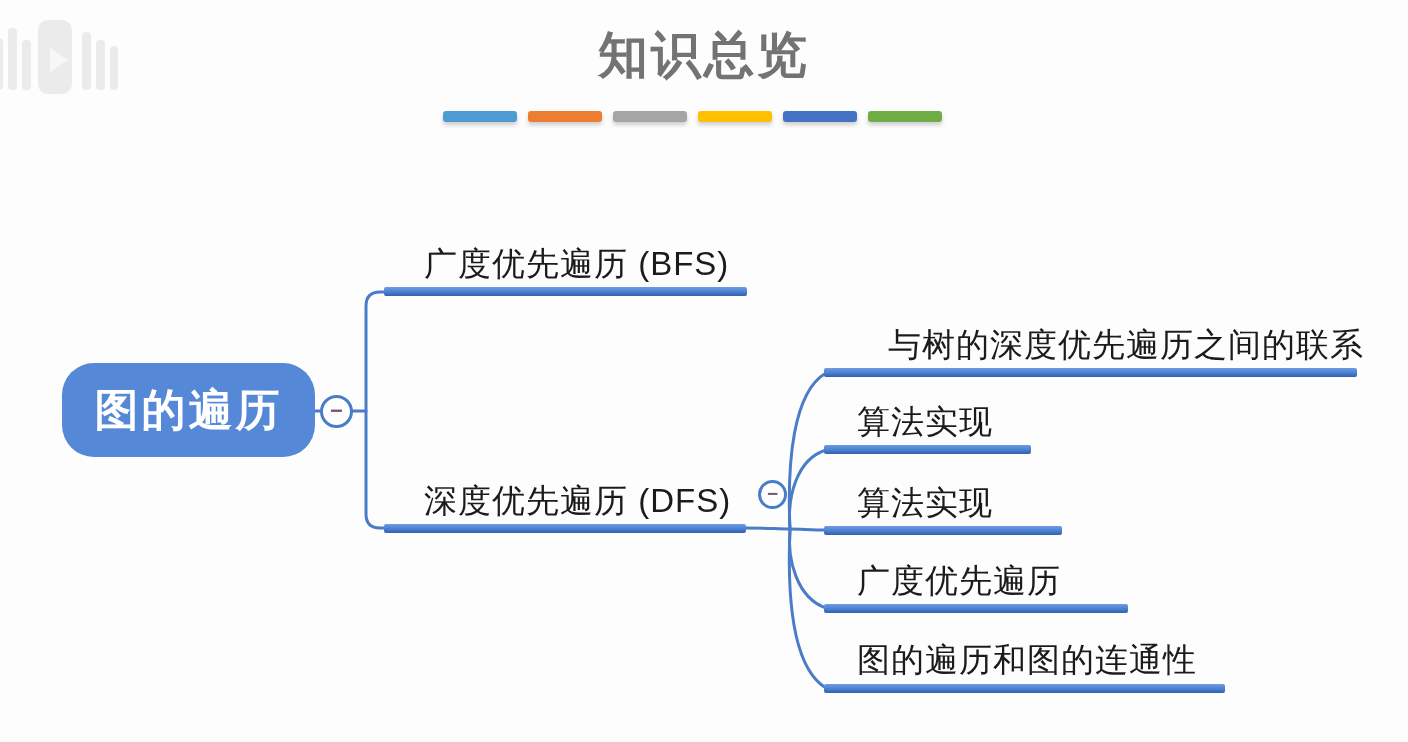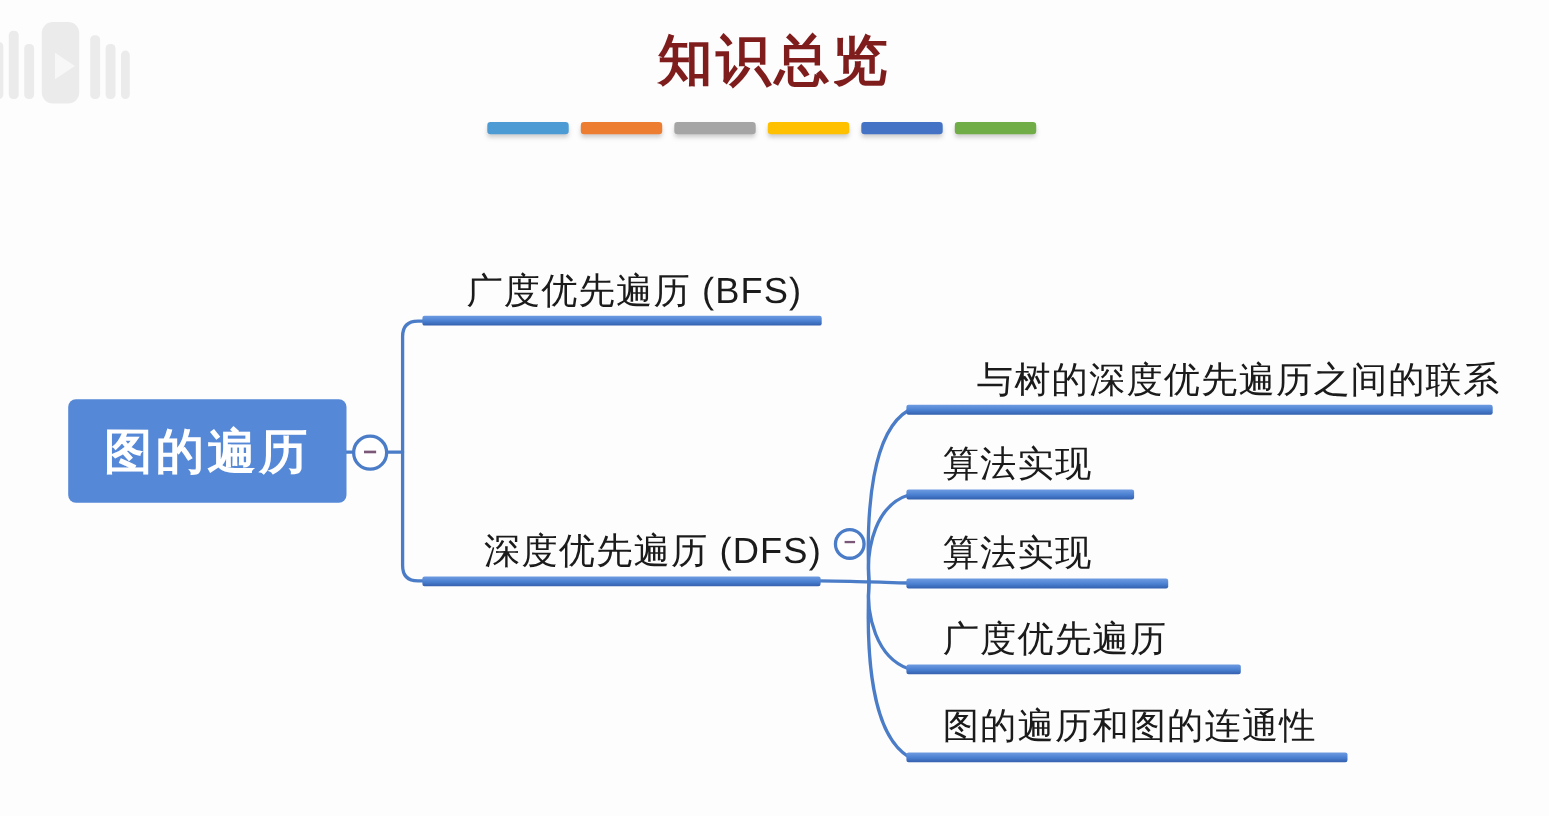--- a/index.html
+++ b/index.html
@@ -5,37 +5,37 @@
   html,body{margin:0;padding:0;background:#ffffff;}
   .canvas{
     position:relative;width:1408px;height:742px;background:#fdfdfd;overflow:hidden;
     font-family:"Liberation Sans","DejaVu Sans",sans-serif;
   }
   
   .watermark{position:absolute;left:-8px;top:10px;width:130px;height:96px;opacity:1;}
   
   .title{
     position:absolute;left:0;right:0;top:22px;text-align:center;
-    font-size:50px;font-weight:700;color:#7f1d1d;letter-spacing:3px;
+    font-size:50px;font-weight:700;color:#737373;letter-spacing:3px;
   }
   
   .bars{position:absolute;left:443px;top:111px;display:flex;gap:11px;}
   .bar{width:74px;height:11px;border-radius:3px;box-shadow:0 3px 4px rgba(120,120,120,0.35);}
   .bar-0{background:#4D9BD5;}
   .bar-1{background:#ED7D31;}
   .bar-2{background:#A5A5A5;}
   .bar-3{background:#FFC000;}
   .bar-4{background:#4472C4;}
   .bar-5{background:#70AD47;}
   
   .connectors{position:absolute;left:0;top:0;width:1408px;height:742px;}
   .connectors path, .connectors line{stroke:#4A7CC7;stroke-width:3;fill:none;stroke-linecap:round;}
   
   .root-node{
-    position:absolute;left:62px;top:363px;width:253px;height:94px;border-radius:7px;
+    position:absolute;left:62px;top:363px;width:253px;height:94px;border-radius:32px;
     background:#5588D6;display:flex;align-items:center;justify-content:center;
     color:#ffffff;font-size:44px;font-weight:700;letter-spacing:3px;
   }
   
   .collapse{
     position:absolute;background:#ffffff;border:3px solid #4A7CC7;border-radius:50%;
     display:flex;align-items:center;justify-content:center;box-sizing:border-box;
     color:#7C5878;font-weight:700;cursor:pointer;
   }
   .collapse-1{left:320px;top:395px;width:33px;height:33px;font-size:22px;}
@@ -102,21 +102,21 @@
   <div class="collapse collapse-1">
     <span>−</span>
   </div>
   <div class="collapse collapse-2">
     <span>−</span>
   </div>
 
   <div class="topic-label" style="left:424px;top:242px;">广度优先遍历 (BFS)</div>
   <div class="uline" style="left:384px;top:287px;width:363px;"></div>
 
-  <div class="topic-label" style="left:424px;top:479px;margin-left:16px;">深度优先遍历 (DFS)</div>
+  <div class="topic-label" style="left:424px;top:479px;">深度优先遍历 (DFS)</div>
   <div class="uline" style="left:384px;top:524px;width:362px;"></div>
 
   <div class="topic-label" style="left:857px;top:323px;margin-left:31px;">与树的深度优先遍历之间的联系</div>
   <div class="uline" style="left:824px;top:368px;width:533px;"></div>
 
   <div class="topic-label" style="left:857px;top:400px;">算法实现</div>
   <div class="uline" style="left:824px;top:445px;width:207px;"></div>
 
   <div class="topic-label" style="left:857px;top:481px;">算法实现</div>
   <div class="uline" style="left:824px;top:526px;width:238px;"></div>

